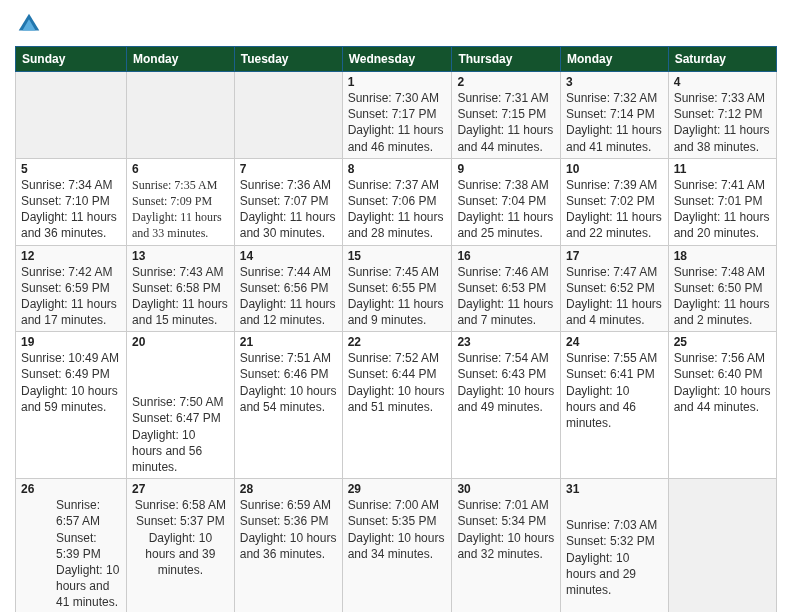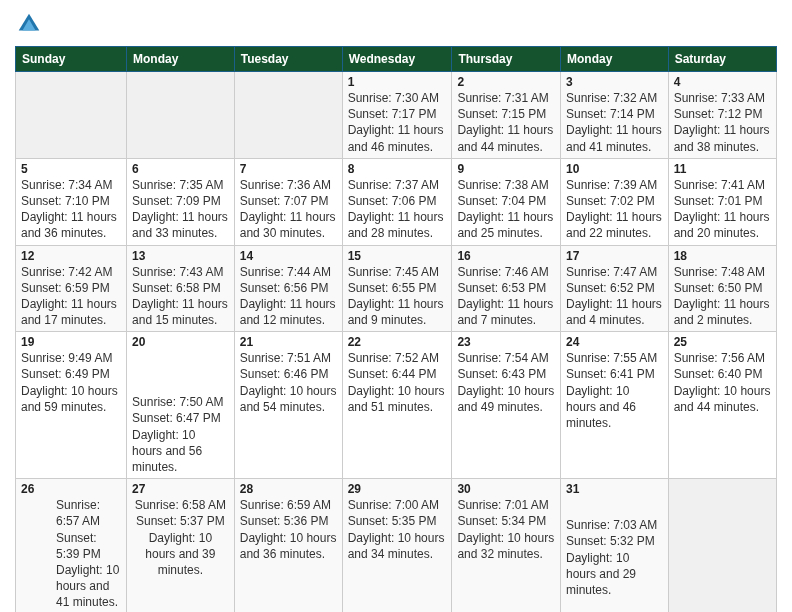--- a/index.html
+++ b/index.html
@@ -170,21 +170,21 @@
         </tr>
         <tr>
           <td>
             <span class="day-number">5</span>
             <div class="day-info" style="white-space: pre-line;">Sunrise: 7:34 AM
 Sunset: 7:10 PM
 Daylight: 11 hours and 36 minutes.</div>
           </td>
           <td>
             <span class="day-number">6</span>
-            <div class="day-info" style="white-space: pre-line;">Sunrise: 7:35 AM
+            <div class="day-info" style="white-space: pre-line; font-family: Liberation Serif, serif;">Sunrise: 7:35 AM
 Sunset: 7:09 PM
 Daylight: 11 hours and 33 minutes.</div>
           </td>
           <td>
             <span class="day-number">7</span>
             <div class="day-info" style="white-space: pre-line;">Sunrise: 7:36 AM
 Sunset: 7:07 PM
 Daylight: 11 hours and 30 minutes.</div>
           </td>
           <td>
@@ -252,21 +252,21 @@
           <td>
             <span class="day-number">18</span>
             <div class="day-info" style="white-space: pre-line;">Sunrise: 7:48 AM
 Sunset: 6:50 PM
 Daylight: 11 hours and 2 minutes.</div>
           </td>
         </tr>
         <tr>
           <td>
             <span class="day-number">19</span>
-            <div class="day-info" style="white-space: pre-line;">Sunrise: 9:49 AM
+            <div class="day-info" style="white-space: pre-line;">Sunrise: 10:49 AM
 Sunset: 6:49 PM
 Daylight: 10 hours and 59 minutes.</div>
           </td>
           <td>
             <span class="day-number">20</span>
             <div class="day-info" style="white-space: pre-line; margin-top: 45px;">Sunrise: 7:50 AM
 Sunset: 6:47 PM
 Daylight: 10 hours and 56 minutes.</div>
           </td>
           <td>

